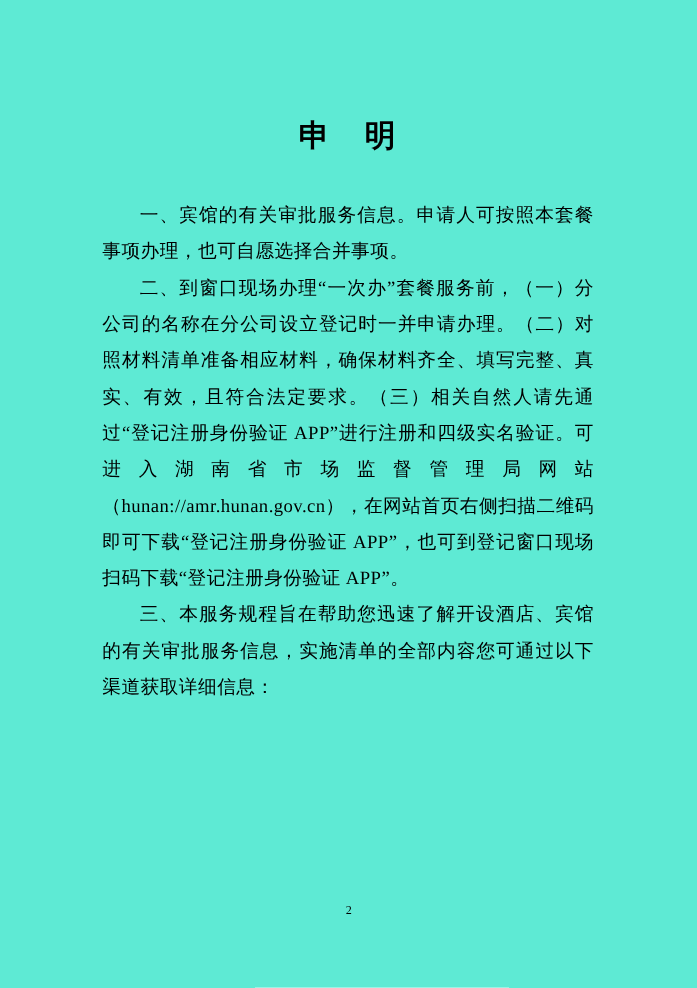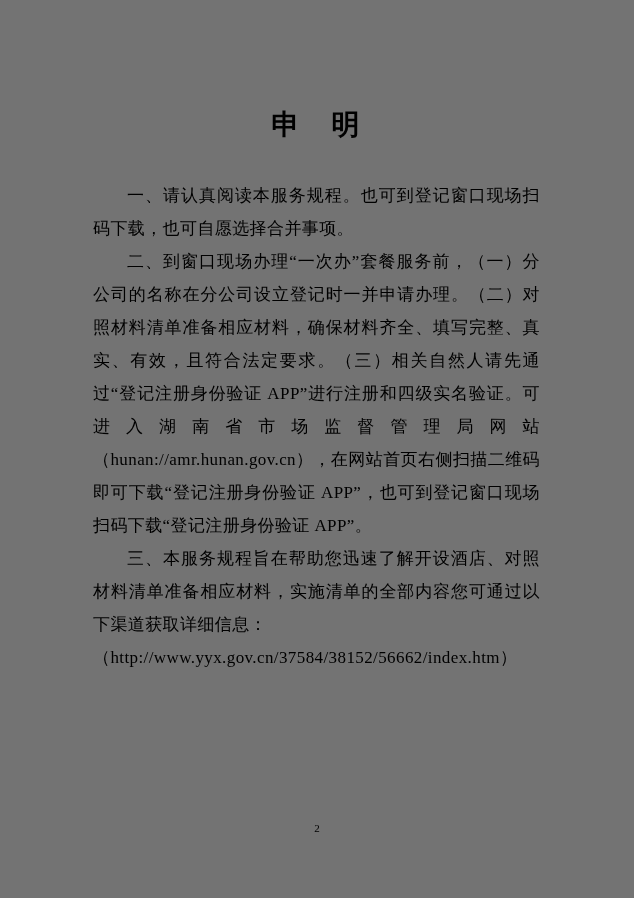--- a/index.html
+++ b/index.html
@@ -10,21 +10,21 @@
   body {
     width: 634px;
     height: 898px;
     font-family: "Liberation Serif", "DejaVu Serif", serif;
     color: #000000;
   }
   .page {
     position: relative;
     width: 634px;
     height: 898px;
-    background: #737373;
+    background: #5eead4;
     overflow: hidden;
   }
   .content {
     position: absolute;
     left: 93px;
     top: 104px;
     width: 447px;
   }
   .doc-title {
     margin: 0 0 33px 0;
@@ -60,21 +60,20 @@
     color: #000000;
     font-family: "Liberation Serif", "DejaVu Serif", serif;
   }
 </style>
 </head>
 <body>
 
 <div class="page">
   <div class="content">
     <h1 class="doc-title">申　明</h1>
-    <p class="para">一、请认真阅读本服务规程。也可到登记窗口现场扫码下载，也可自愿选择合并事项。</p>
+    <p class="para">一、宾馆的有关审批服务信息。申请人可按照本套餐事项办理，也可自愿选择合并事项。</p>
     <p class="para">二、到窗口现场办理“一次办”套餐服务前，（一）分公司的名称在分公司设立登记时一并申请办理。（二）对照材料清单准备相应材料，确保材料齐全、填写完整、真实、有效，且符合法定要求。（三）相关自然人请先通过“登记注册身份验证 APP”进行注册和四级实名验证。可进入湖南省市场监督管理局网站（hunan://amr.hunan.gov.cn），在网站首页右侧扫描二维码即可下载“登记注册身份验证 APP”，也可到登记窗口现场扫码下载“登记注册身份验证 APP”。</p>
-    <p class="para">三、本服务规程旨在帮助您迅速了解开设酒店、对照材料清单准备相应材料，实施清单的全部内容您可通过以下渠道获取详细信息：</p>
-    <p class="para no-indent">（http://www.yyx.gov.cn/37584/38152/56662/index.htm）</p>
+    <p class="para">三、本服务规程旨在帮助您迅速了解开设酒店、宾馆的有关审批服务信息，实施清单的全部内容您可通过以下渠道获取详细信息：</p>
   </div>
   <div class="page-footer">
     <span class="page-number">2</span>
   </div>
 </div>
 
 </body></html>

